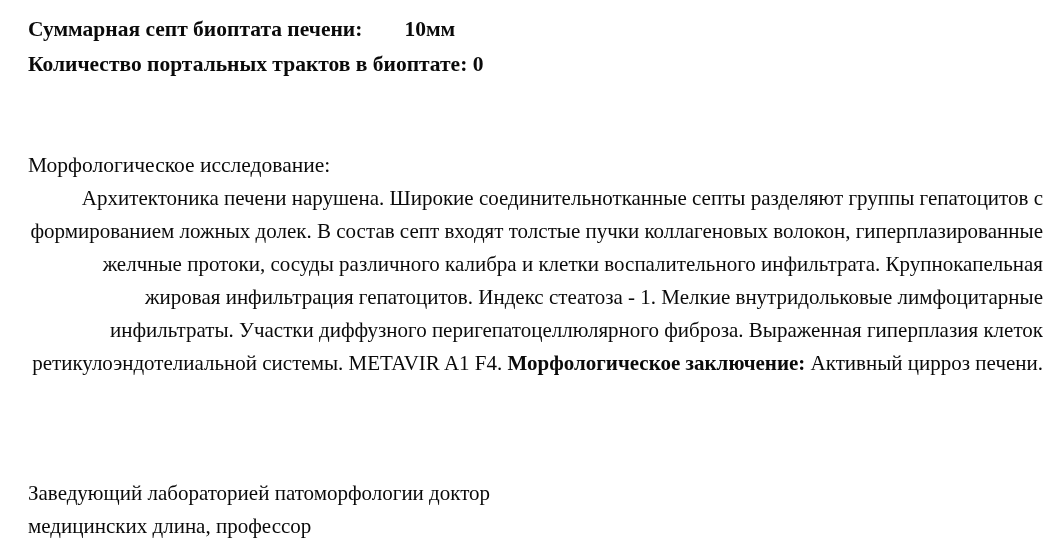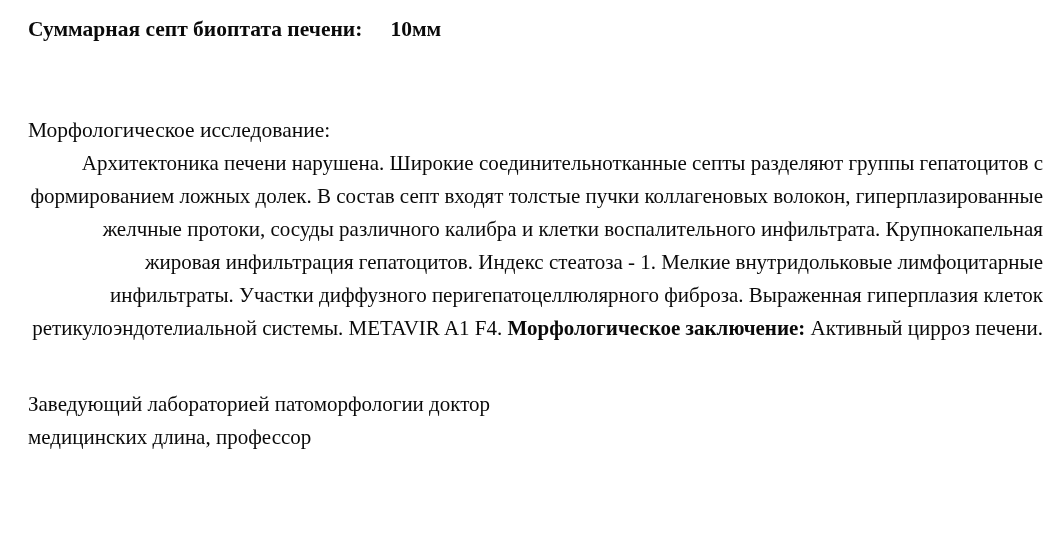--- a/index.html
+++ b/index.html
@@ -15,50 +15,51 @@
     width: 1055px;
     height: 543px;
     padding: 12px 12px 0 28px;
   }
   .hdr-line {
     font-weight: bold;
     font-size: 21.5px;
     line-height: 35px;
     white-space: nowrap;
   }
-  .hdr-value { display: inline-block; margin-left: 28px; }
+  .hdr-value { display: inline-block; margin-left: 42px; }
   .hdr-unit  { display: inline-block; }
   .section-heading {
     font-weight: normal;
     font-size: 21.5px;
     line-height: 33px;
     margin-top: 67px;
   }
   .body-text {
     font-size: 21px;
     line-height: 33px;
     width: 1015px;
     text-align: right;
   }
   .inline-bold { font-weight: bold; }
   .signature {
-    margin-top: 43px;
+    margin-top: 97px;
     font-size: 21px;
     line-height: 33px;
   }
 </style>
 </head>
 <body>
 
 <div class="page">
 
   <div class="hdr-line">
     <span>Суммарная септ биоптата печени:</span><span class="hdr-value">10</span><span class="hdr-unit">мм</span>
   </div>
 
+  <div class="hdr-line">Количество портальных трактов в биоптате: 0</div>
 
   <div class="section-heading">Морфологическое исследование:</div>
 
   <div class="body-text"><span>Архитектоника печени нарушена. Широкие соединительнотканные септы разделяют группы гепатоцитов с формированием ложных долек. В состав септ входят толстые пучки коллагеновых волокон, гиперплазированные желчные протоки, сосуды различного калибра и клетки воспалительного инфильтрата. Крупнокапельная жировая инфильтрация гепатоцитов. Индекс стеатоза - 1. Мелкие внутридольковые лимфоцитарные инфильтраты. Участки диффузного перигепатоцеллюлярного фиброза. Выраженная гиперплазия клеток ретикулоэндотелиальной системы. METAVIR A1 F4. </span><span class="inline-bold">Морфологическое заключение:</span><span> Активный цирроз печени.</span></div>
 
   <div class="signature">
     <div>Заведующий лабораторией патоморфологии доктор</div>
     <div>медицинских длина, профессор</div>
   </div>
 

